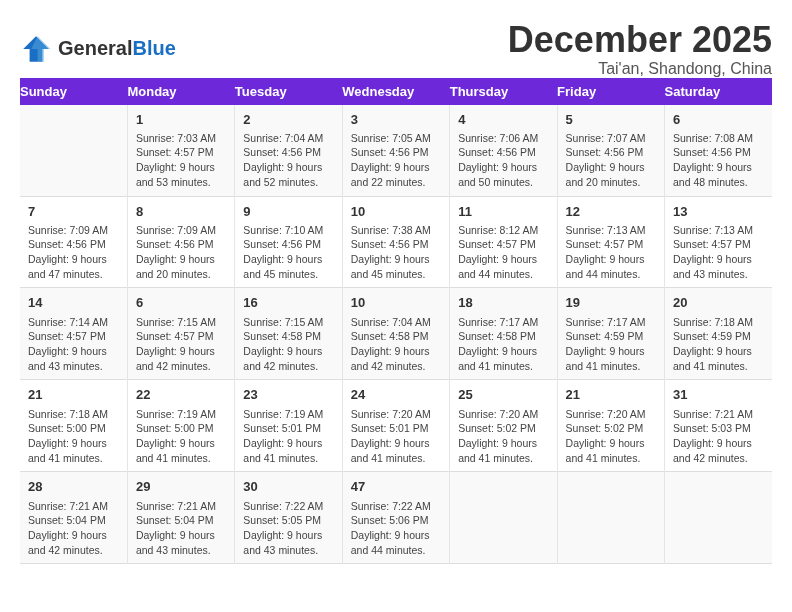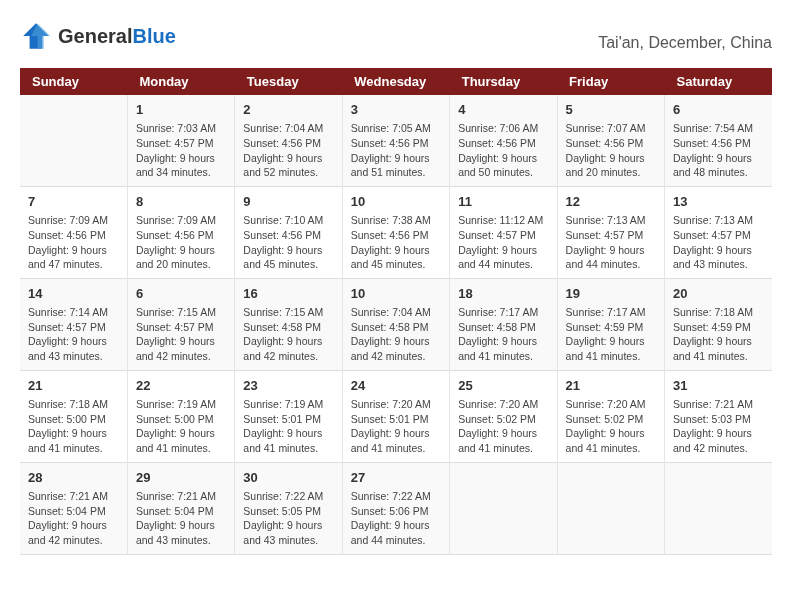--- a/index.html
+++ b/index.html
@@ -6,22 +6,21 @@
     body {
       font-family: Arial, sans-serif;
       background: #fff;
       width: 792px;
       min-height: 612px;
       padding: 20px;
     }
     .header {
       display: flex;
       justify-content: space-between;
-      align-items: flex-end;
-      margin-bottom: 16px;
+      align-items: center;
     }
     .logo {
       display: flex;
       align-items: center;
       gap: 6px;
     }
     .logo-icon {
       width: 32px;
       height: 32px;
     }
@@ -38,24 +37,24 @@
       font-size: 16px;
       font-weight: normal;
       color: #555;
     }
     table {
       width: 100%;
       border-collapse: collapse;
       font-size: 11px;
     }
     thead tr th {
-      background-color: #7f1d1d;
+      background-color: #6d28d9;
       color: #fff;
       text-align: left;
-      padding: 6px 12px;
+      padding: 6px 0;
       font-size: 13px;
       font-weight: bold;
     }
     tbody tr {
       border-bottom: 1px solid #ddd;
     }
     tbody tr:nth-child(odd) {
       background-color: #f9f9f9;
     }
     tbody tr:nth-child(even) {
@@ -89,21 +88,22 @@
   <div class="logo">
     <svg class="logo-icon" viewBox="0 0 40 40">
       <polygon points="20,4 36,20 28,20 28,36 12,36 12,20 4,20" fill="#1a6fc4"></polygon>
       <polygon points="22,4 38,20 30,20 30,36 22,36 22,20 14,20" fill="#5aaae0" opacity="0.5"></polygon>
     </svg>
     <div>
       <div style="font-size:20px;font-weight:bold;color:#333;">General<span style="color:#1a6fc4;">Blue</span></div>
     </div>
   </div>
   <div class="title-block">
-    <h2>Tai'an, December, China</h2>
+    <h1>December 2025</h1>
+    <h2>Tai'an, Shandong, China</h2>
   </div>
 </div>
 
 <table>
   <thead>
     <tr>
     <th>Sunday</th>
         <th>Monday</th>
         <th>Tuesday</th>
         <th>Wednesday</th>
@@ -113,53 +113,53 @@
       </tr>
   </thead>
   <tbody id="calendar-body">
   <tr>
         <td></td>
         <td>
           <span class="day-num">1</span>
           <div class="day-info">Sunrise: 7:03 AM</div>
           <div class="day-info">Sunset: 4:57 PM</div>
           <div class="day-info">Daylight: 9 hours</div>
-          <div class="day-info">and 34 minutes.</div>
+          <div class="day-info">and 53 minutes.</div>
         </td>
         <td>
           <span class="day-num">2</span>
           <div class="day-info">Sunrise: 7:04 AM</div>
           <div class="day-info">Sunset: 4:56 PM</div>
           <div class="day-info">Daylight: 9 hours</div>
           <div class="day-info">and 52 minutes.</div>
         </td>
         <td>
           <span class="day-num">3</span>
           <div class="day-info">Sunrise: 7:05 AM</div>
           <div class="day-info">Sunset: 4:56 PM</div>
           <div class="day-info">Daylight: 9 hours</div>
-          <div class="day-info">and 51 minutes.</div>
+          <div class="day-info">and 22 minutes.</div>
         </td>
         <td>
           <span class="day-num">4</span>
           <div class="day-info">Sunrise: 7:06 AM</div>
           <div class="day-info">Sunset: 4:56 PM</div>
           <div class="day-info">Daylight: 9 hours</div>
           <div class="day-info">and 50 minutes.</div>
         </td>
         <td>
           <span class="day-num">5</span>
           <div class="day-info">Sunrise: 7:07 AM</div>
           <div class="day-info">Sunset: 4:56 PM</div>
           <div class="day-info">Daylight: 9 hours</div>
           <div class="day-info">and 20 minutes.</div>
         </td>
         <td>
           <span class="day-num">6</span>
-          <div class="day-info">Sunrise: 7:54 AM</div>
+          <div class="day-info">Sunrise: 7:08 AM</div>
           <div class="day-info">Sunset: 4:56 PM</div>
           <div class="day-info">Daylight: 9 hours</div>
           <div class="day-info">and 48 minutes.</div>
         </td>
       </tr>
       <tr>
         <td>
           <span class="day-num">7</span>
           <div class="day-info">Sunrise: 7:09 AM</div>
           <div class="day-info">Sunset: 4:56 PM</div>
@@ -182,21 +182,21 @@
         </td>
         <td>
           <span class="day-num">10</span>
           <div class="day-info">Sunrise: 7:38 AM</div>
           <div class="day-info">Sunset: 4:56 PM</div>
           <div class="day-info">Daylight: 9 hours</div>
           <div class="day-info">and 45 minutes.</div>
         </td>
         <td>
           <span class="day-num">11</span>
-          <div class="day-info">Sunrise: 11:12 AM</div>
+          <div class="day-info">Sunrise: 8:12 AM</div>
           <div class="day-info">Sunset: 4:57 PM</div>
           <div class="day-info">Daylight: 9 hours</div>
           <div class="day-info">and 44 minutes.</div>
         </td>
         <td>
           <span class="day-num">12</span>
           <div class="day-info">Sunrise: 7:13 AM</div>
           <div class="day-info">Sunset: 4:57 PM</div>
           <div class="day-info">Daylight: 9 hours</div>
           <div class="day-info">and 44 minutes.</div>
@@ -327,21 +327,21 @@
           <div class="day-info">and 43 minutes.</div>
         </td>
         <td>
           <span class="day-num">30</span>
           <div class="day-info">Sunrise: 7:22 AM</div>
           <div class="day-info">Sunset: 5:05 PM</div>
           <div class="day-info">Daylight: 9 hours</div>
           <div class="day-info">and 43 minutes.</div>
         </td>
         <td>
-          <span class="day-num">27</span>
+          <span class="day-num">47</span>
           <div class="day-info">Sunrise: 7:22 AM</div>
           <div class="day-info">Sunset: 5:06 PM</div>
           <div class="day-info">Daylight: 9 hours</div>
           <div class="day-info">and 44 minutes.</div>
         </td>
         <td></td>
         <td></td>
         <td></td>
       </tr>
     </tbody>

